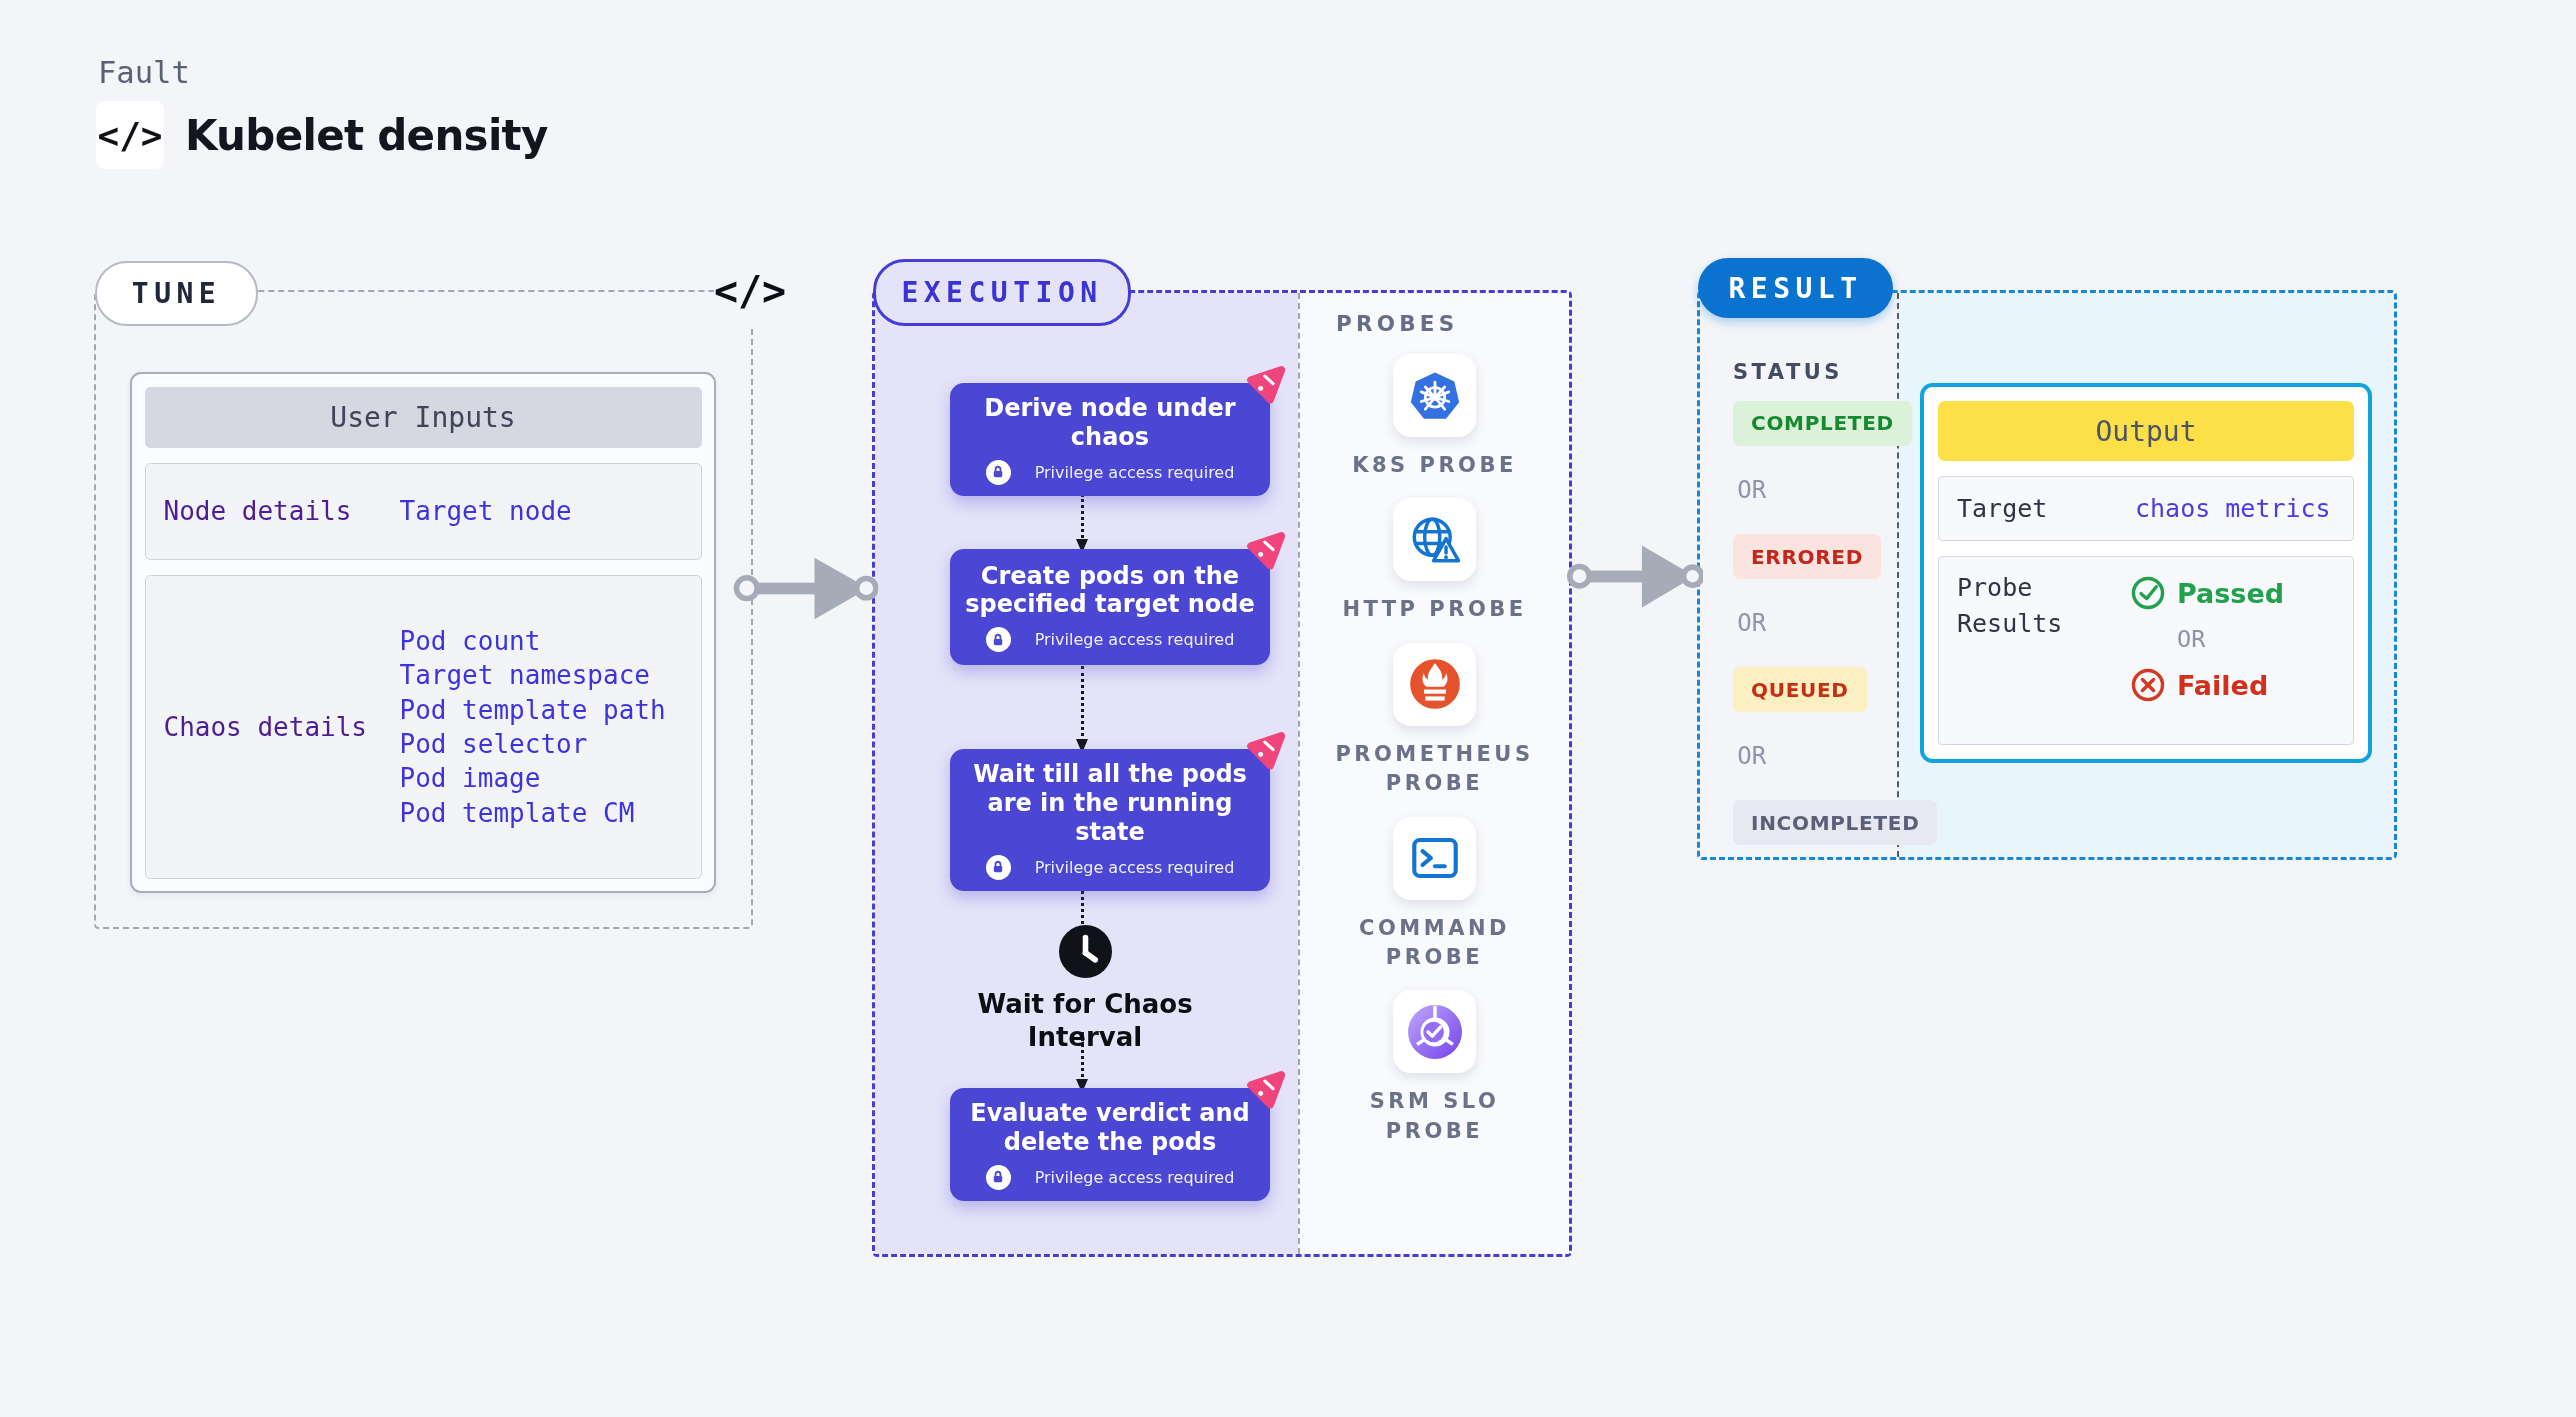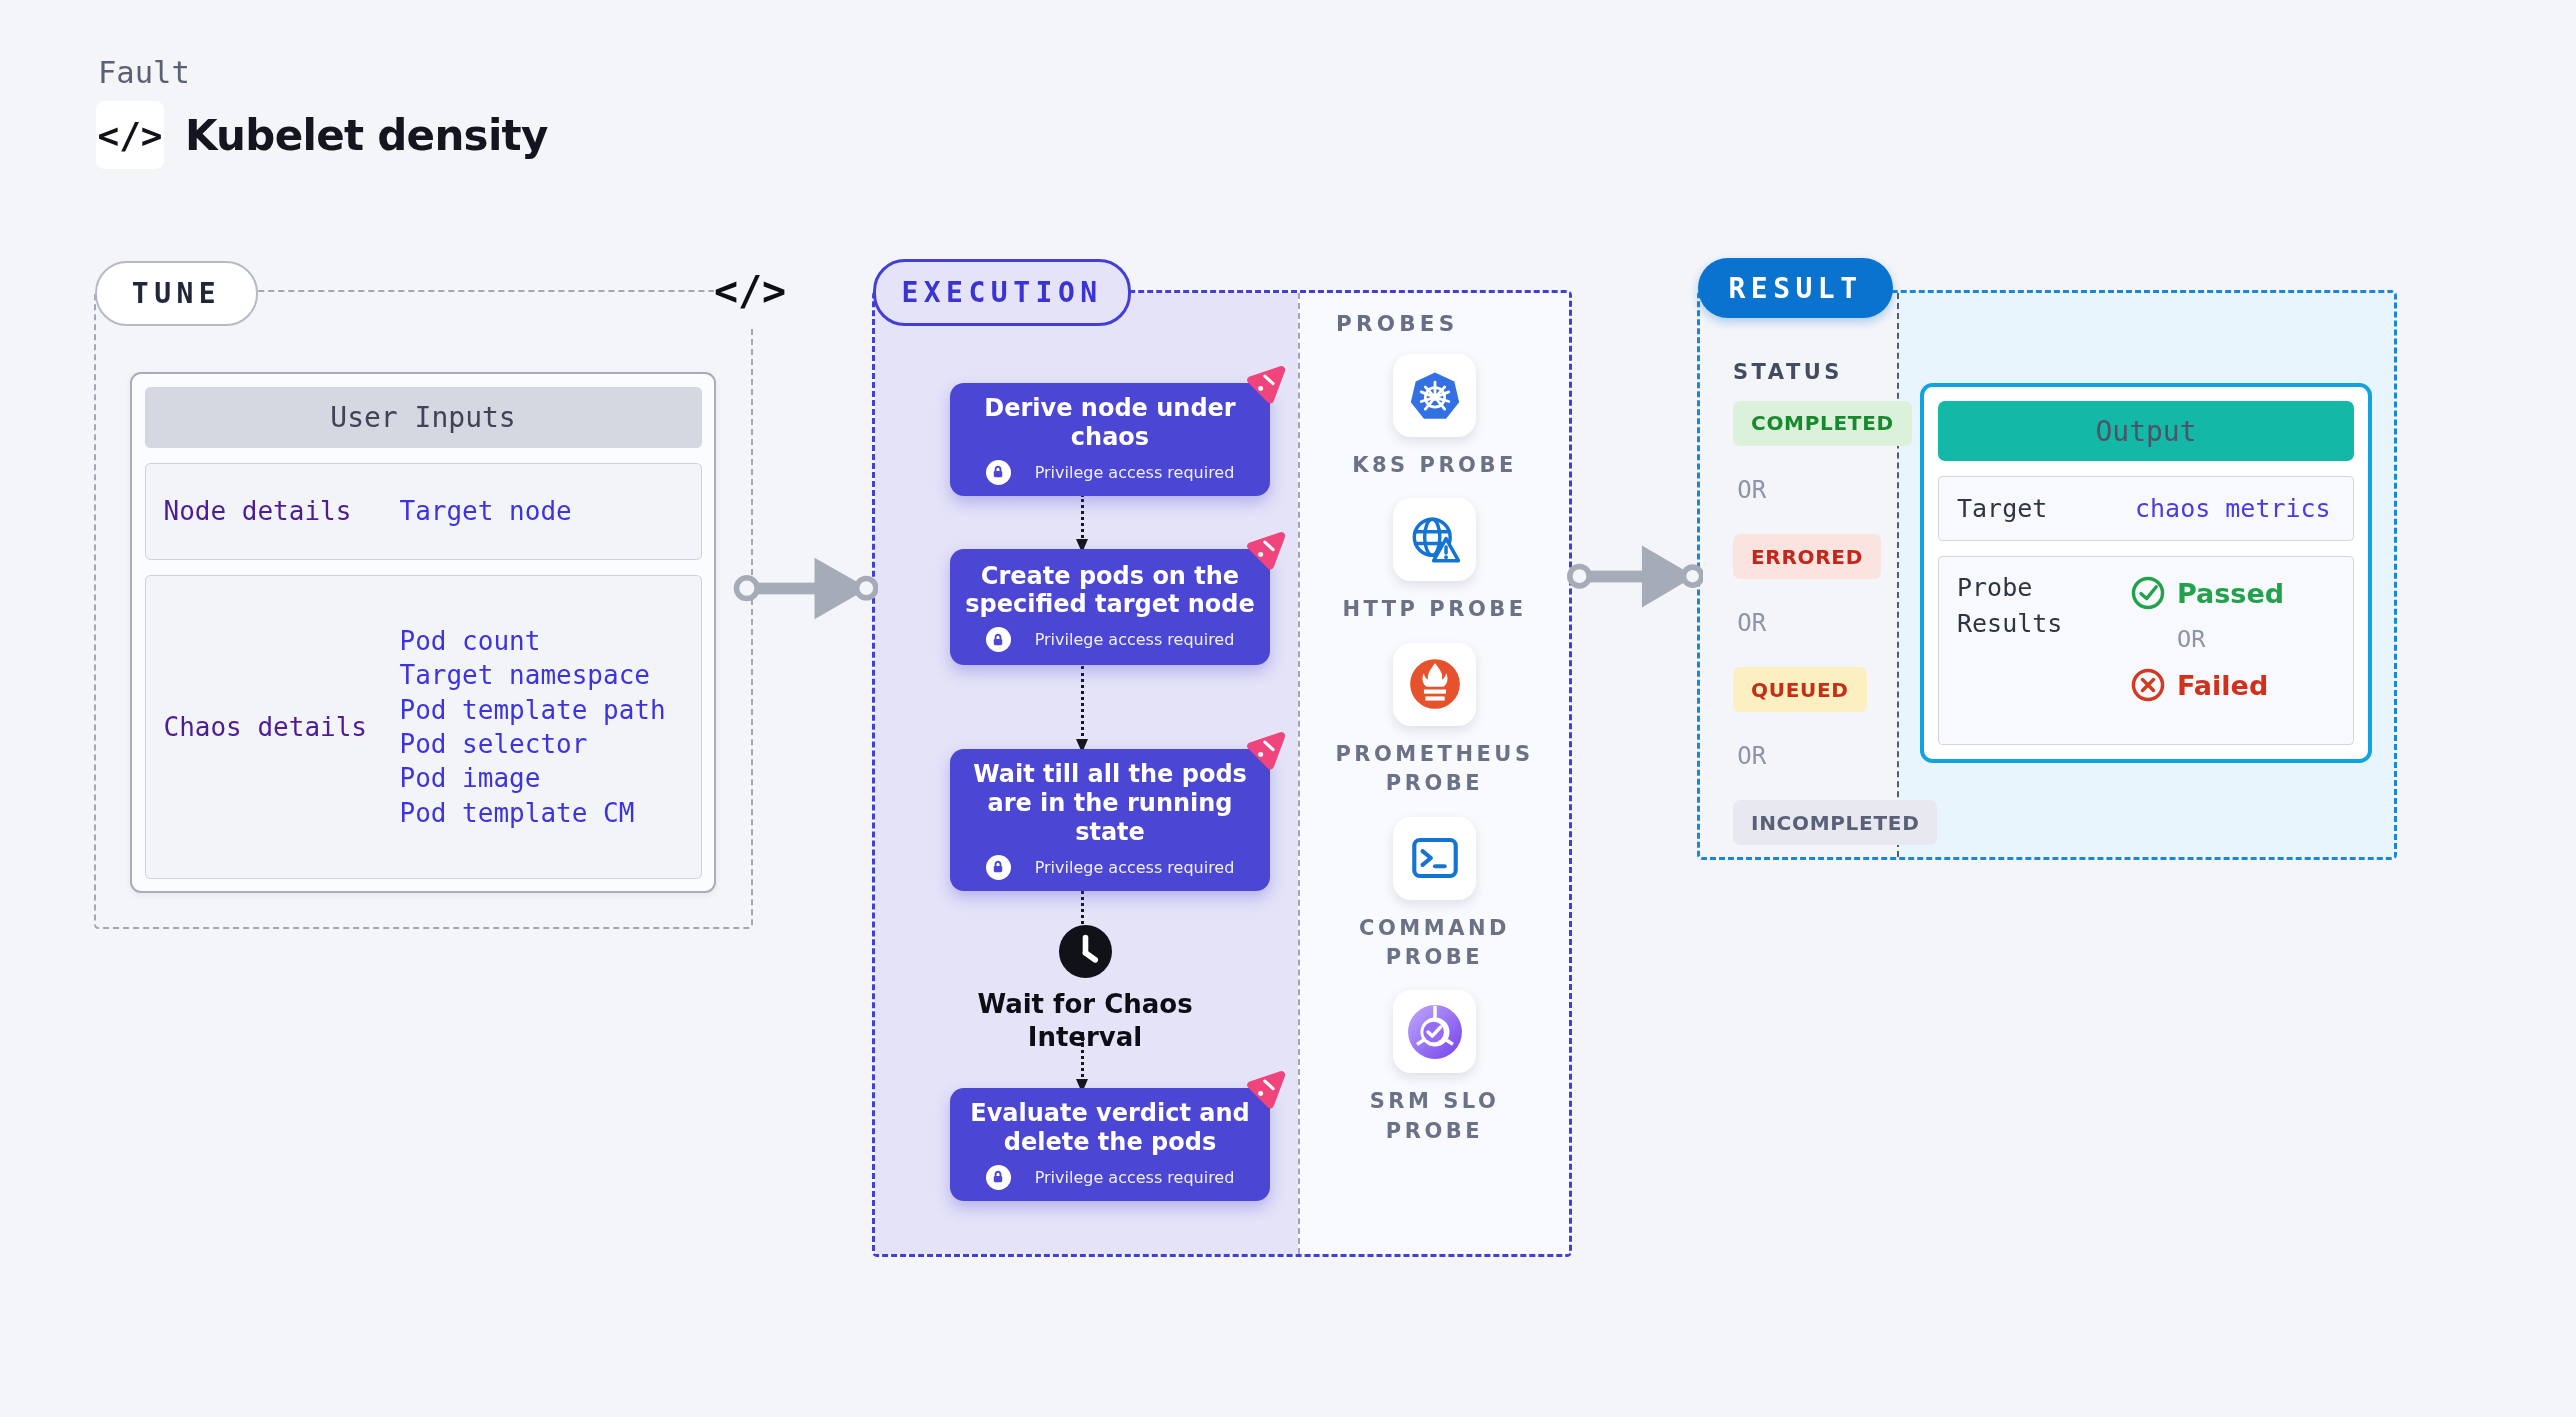--- a/index.html
+++ b/index.html
@@ -101,21 +101,21 @@
          white-space:nowrap;}
   .badge-success{background:#dcf1da;color:#178a30;}
   .badge-error{background:#fbe4e0;color:#c3261b;}
   .badge-warning{background:#fcefc2;color:#c52f15;}
   .badge-neutral{background:#e7e8f0;color:#596078;}
   .or-sep{margin:15.2px 0 15.2px 4.2px;font-family:"DejaVu Sans Mono",monospace;font-size:24px;
           color:#8e94a9;}
   .output-card{position:absolute;left:220px;top:90px;width:452px;height:380px;background:#ffffff;
                border:4.2px solid #0fa3e0;border-radius:12.5px;box-sizing:border-box;padding:14px;
                display:flex;flex-direction:column;z-index:3;}
-  .output-header{height:60px;background:#14b8a6;border-radius:7px;display:flex;align-items:center;
+  .output-header{height:60px;background:#fde047;border-radius:7px;display:flex;align-items:center;
                  justify-content:center;font-family:"DejaVu Sans Mono",monospace;font-size:28px;
                  color:#4d5466;}
   .output-row{margin-top:15.2px;border:1.4px solid #d3d6e0;background:#f8f9fc;border-radius:4.2px;
               box-sizing:border-box;display:flex;padding:12.5px 18px;}
   .row-metrics{height:65px;align-items:center;}
   .row-probe{flex:1;align-items:flex-start;}
   .output-row-label{width:173px;font-family:"DejaVu Sans Mono",monospace;font-size:25px;
                     color:#2d3443;line-height:1.45;}
   .metrics-value{font-family:"DejaVu Sans Mono",monospace;font-size:25px;color:#4a3be2;
                  margin-left:5px;}

